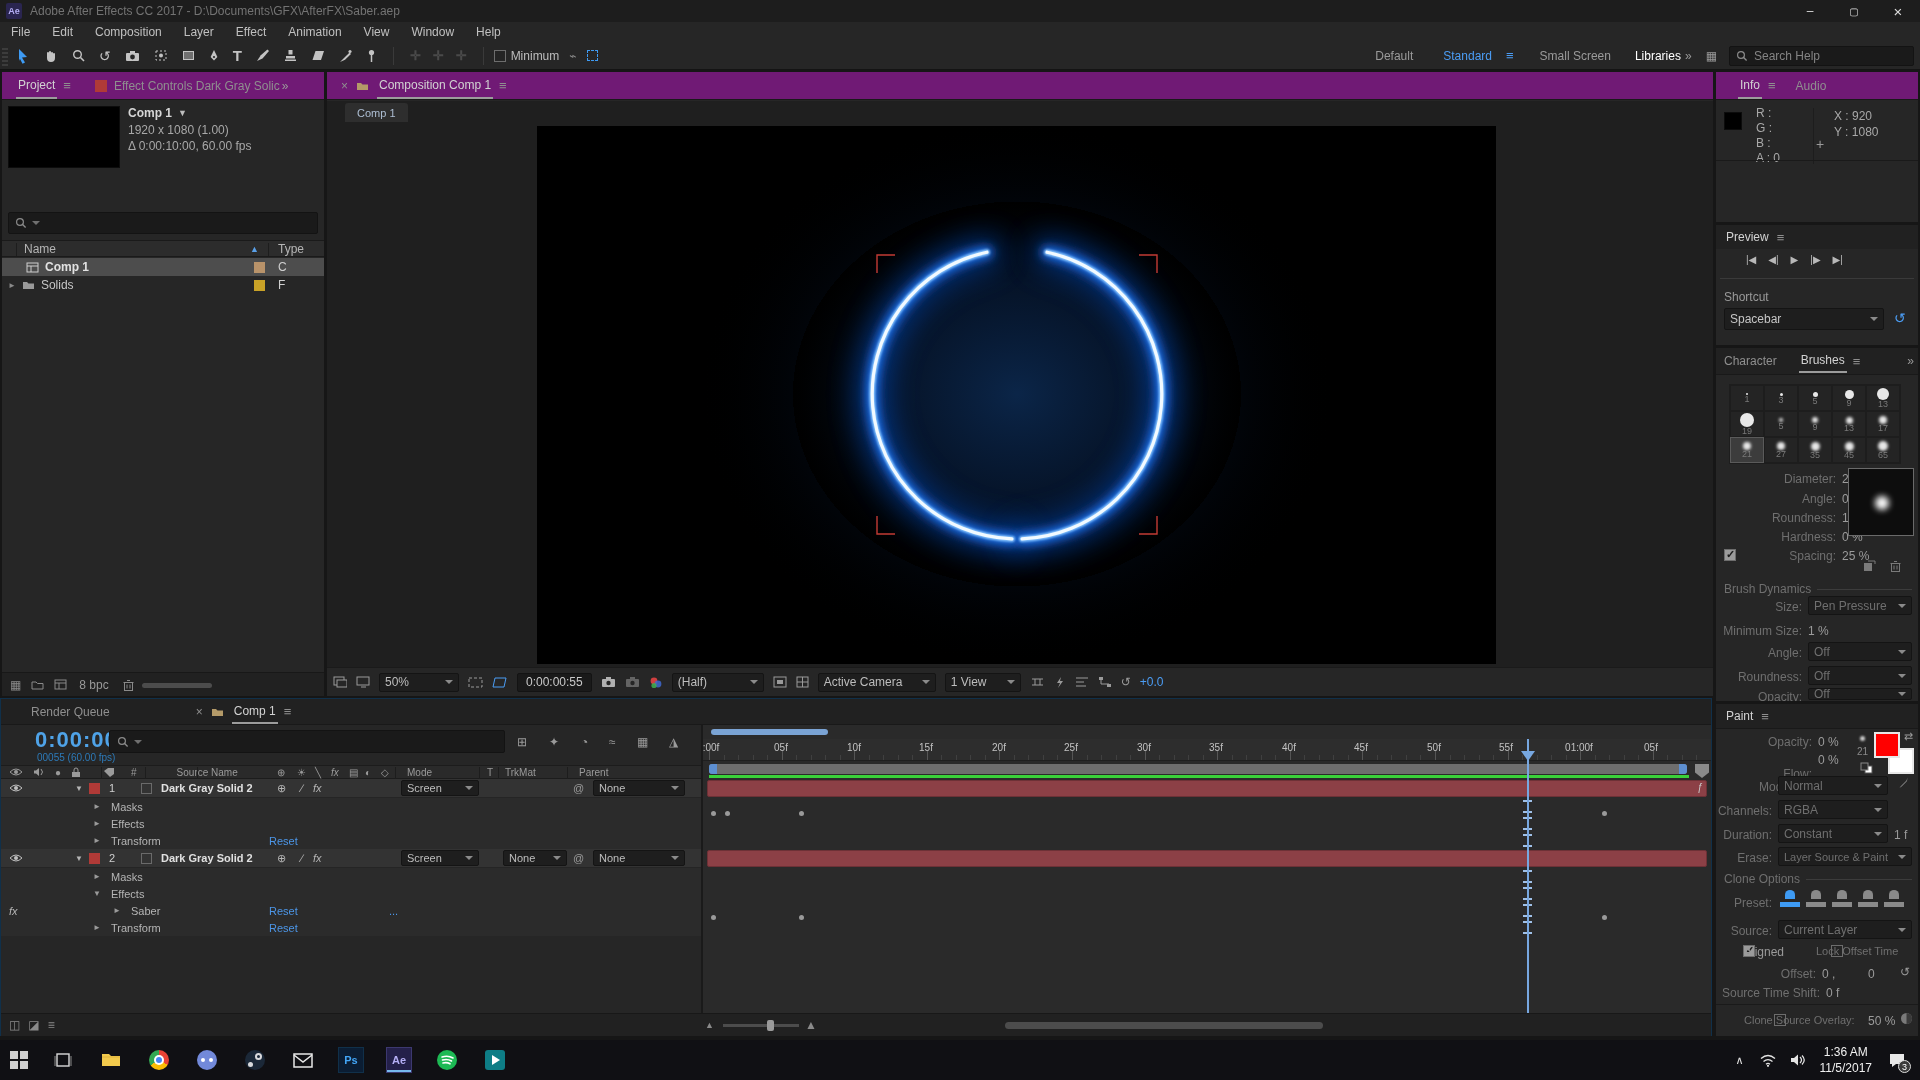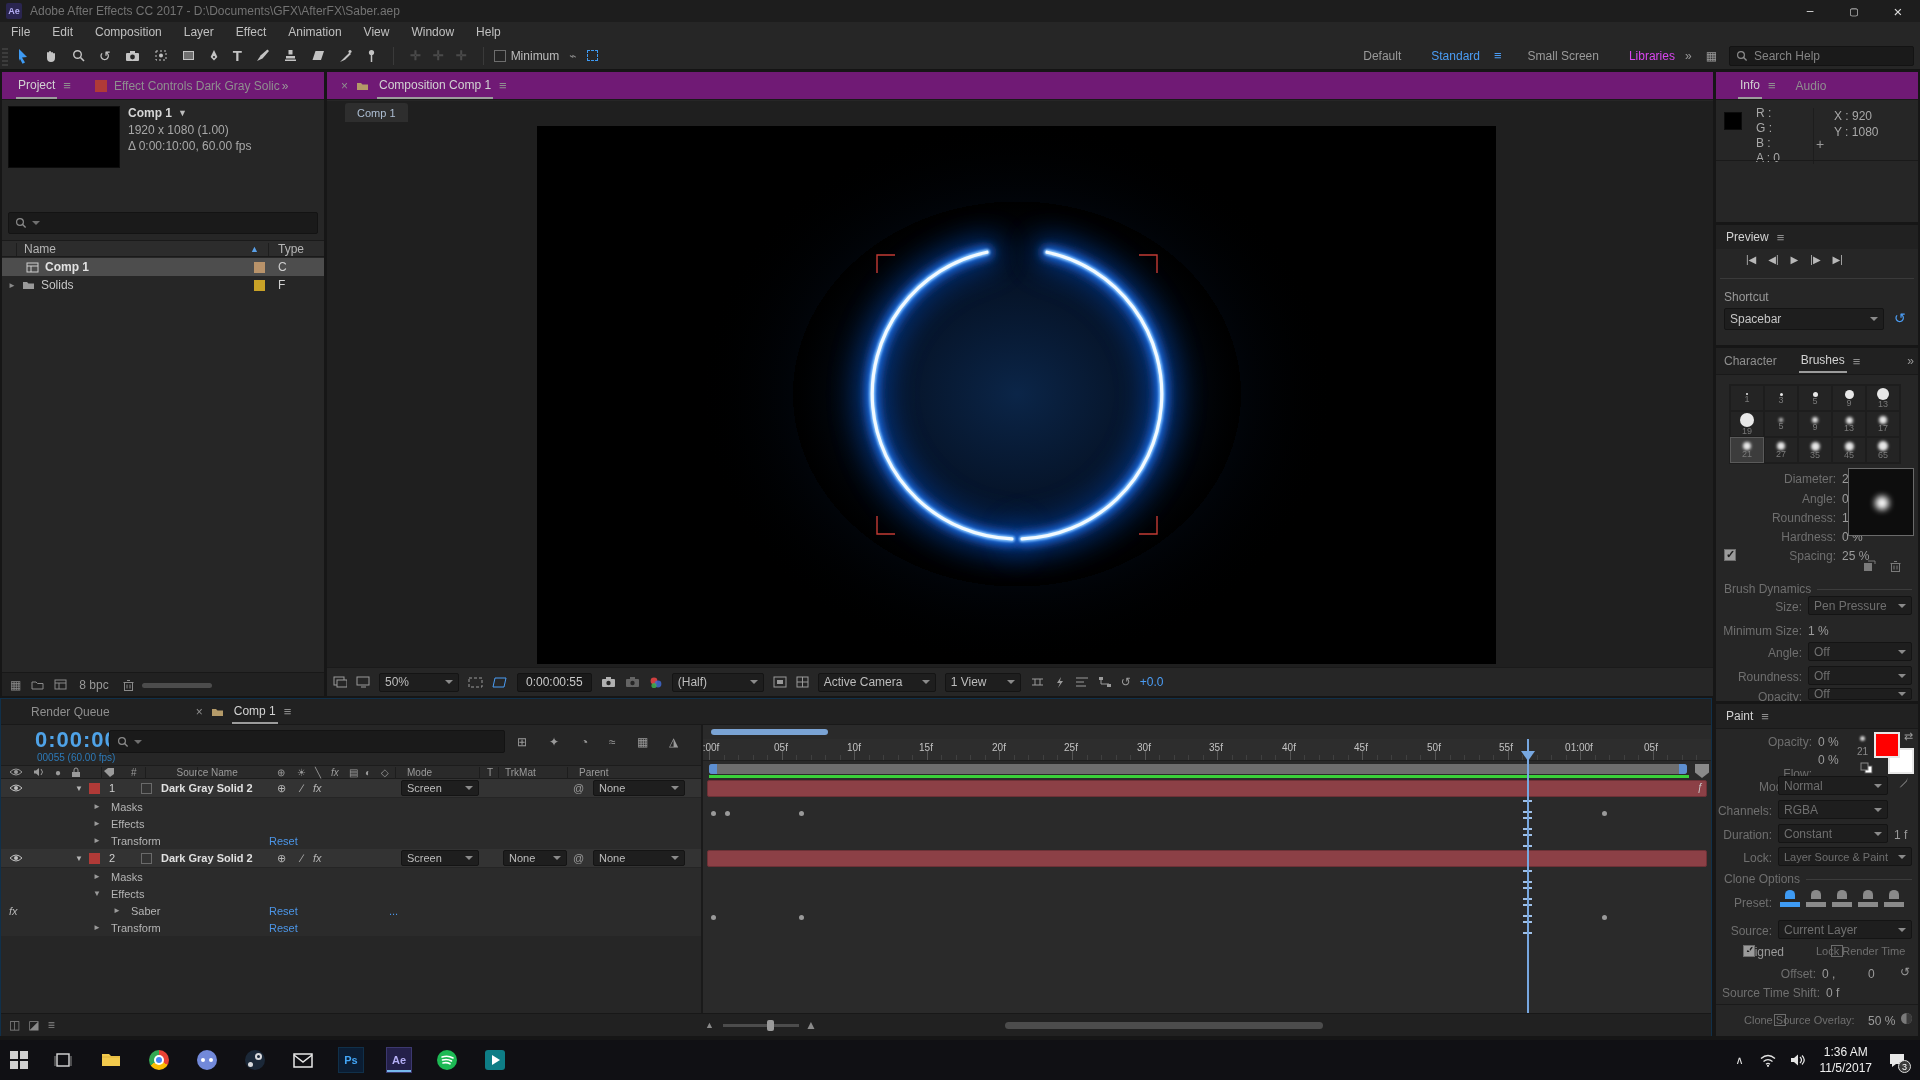--- a/index.html
+++ b/index.html
@@ -143,21 +143,21 @@
   <div style="width:1px;height:18px;background:#3a3a3a;margin:0 10px;"></div>
   <span class="cb" style="margin-right:5px;"></span>
   <span style="color:#bdbdbd;">Minimum</span>
   <span style="color:#8a8a8a;margin-left:10px;">⌁</span>
   <div style="width:11px;height:11px;border:1px dashed #3e9bf4;margin-left:10px;"></div>
   <div style="flex:1"></div>
   <span style="color:#9a9a9a;margin:0 22px;">Default</span>
   <span style="color:#4b9df5;margin:0 8px;">Standard</span>
   <span class="menu-glyph" style="color:#4b9df5;">≡</span>
   <span style="color:#9a9a9a;margin:0 20px;">Small Screen</span>
-  <span style="color:#d946ef;margin:0 10px;">Libraries</span>
+  <span style="color:#ffffff;margin:0 4px;">Libraries</span>
   <span style="color:#9a9a9a;margin-right:14px;">»</span>
   <span style="color:#9a9a9a;margin-right:12px;">▦</span>
   <div class="flex field" style="width:185px;height:20px;margin-right:6px;padding:0 6px;">
     <svg width="12" height="12" style="margin-right:6px;">
         <circle cx="5" cy="5" r="3.4" stroke="#8a8a8a" fill="none" stroke-width="1.2"></circle>
         <path d="M7.6 7.6l3 3" stroke="#8a8a8a" stroke-width="1.4"></path>
       </svg>
     <span style="color:#848484;">Search Help</span>
   </div>
 </div>
@@ -549,21 +549,21 @@
   <div class="dd dim abs" style="left:62px;top:728px;width:110px;">
       <span>RGBA</span>
       <span class="caret"></span>
     </div>
   <span class="plabel" style="left:0;top:756px;width:56px;">Duration:</span>
   <div class="dd dim abs" style="left:62px;top:752px;width:110px;">
       <span>Constant</span>
       <span class="caret"></span>
     </div>
   <span class="pvalue" style="left:178px;top:756px;">1 f</span>
-  <span class="plabel" style="left:0;top:779px;width:56px;">Lock:</span>
+  <span class="plabel" style="left:0;top:779px;width:56px;">Erase:</span>
   <div class="dd dim abs" style="left:62px;top:775px;width:134px;">
       <span style="font-size:11px;">Layer Source &amp; Paint</span>
       <span class="caret"></span>
     </div>
   <div class="abs flex" style="left:8px;top:800px;width:188px;">
     <span class="dim-label">Clone Options</span>
     <div style="flex:1;height:1px;background:#3c3c3c;margin-left:6px;"></div>
   </div>
   <span class="plabel" style="left:0;top:824px;width:56px;">Preset:</span>
   <div class="abs flex" style="left:64px;top:818px;gap:6px;">
@@ -574,21 +574,21 @@
     <div class="stamp"></div>
   </div>
   <span class="plabel" style="left:0;top:852px;width:56px;">Source:</span>
   <div class="dd dim abs" style="left:62px;top:848px;width:134px;">
       <span>Current Layer</span>
       <span class="caret"></span>
     </div>
   <span class="cb on abs" style="left:12px;top:873px;"></span>
   <span class="abs" style="left:28px;top:873px;color:#9a9a9a;">Aligned</span>
   <span class="cb abs" style="left:84px;top:873px;"></span>
-  <span class="abs" style="left:100px;top:873px;color:#6f6f6f;font-size:11px;">Lock Render Time</span>
+  <span class="abs" style="left:100px;top:873px;color:#6f6f6f;font-size:11px;">Lock Offset Time</span>
   <span class="plabel" style="left:20px;top:895px;width:80px;">Offset:</span>
   <span class="pvalue" style="left:106px;top:895px;">0 ,</span>
   <span class="pvalue" style="left:152px;top:895px;">0</span>
   <span class="abs" style="left:184px;top:893px;color:#9a9a9a;">↺</span>
   <span class="plabel" style="left:0;top:914px;width:104px;">Source Time Shift:</span>
   <span class="pvalue" style="left:110px;top:914px;">0 f</span>
   <div class="abs" style="left:0;top:932px;width:202px;height:1px;background:#1a1a1a;"></div>
   <span class="cb abs" style="left:12px;top:942px;"></span>
   <span class="abs" style="left:28px;top:942px;color:#6f6f6f;font-size:11px;">Clone Source Overlay:</span>
   <span class="pvalue" style="left:152px;top:942px;">50 %</span>

